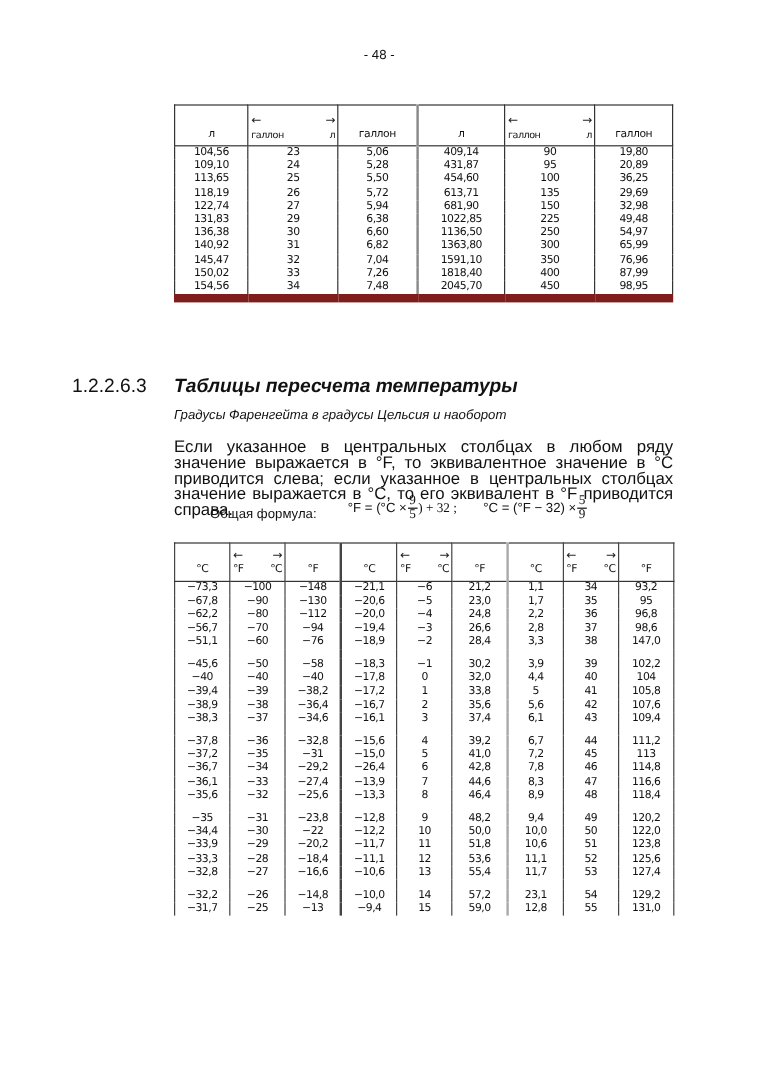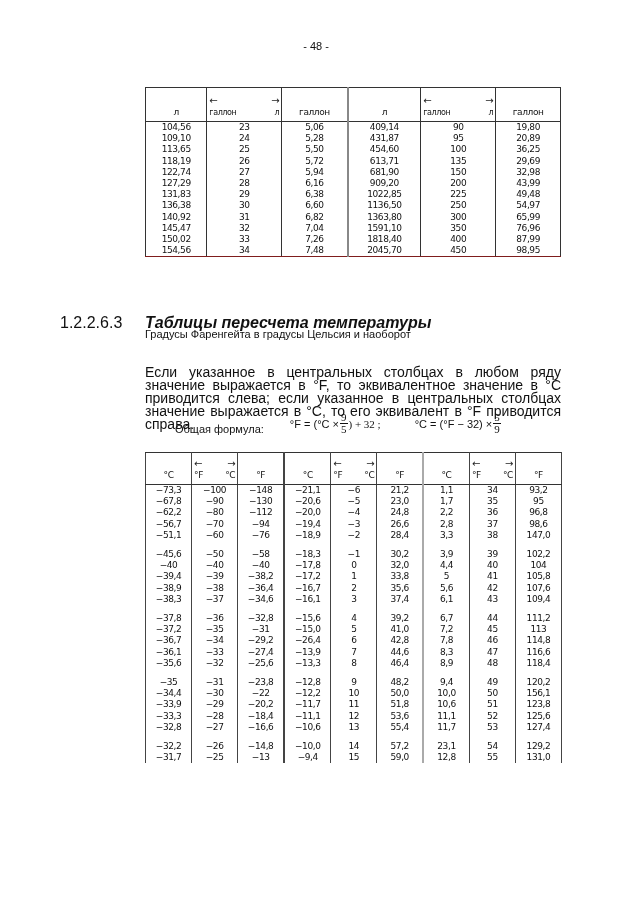--- a/index.html
+++ b/index.html
@@ -7,35 +7,35 @@
   .page-num { position: absolute; top: 40px; left: 0; width: 632px; text-align: center; font-family: "Liberation Sans", sans-serif; font-size: 11px; }
 
   table.tbl { position: absolute; border-collapse: collapse; font-family: "DejaVu Sans", sans-serif; font-size: 9px; letter-spacing: -0.4px; }
   table.tbl td { padding: 0; text-align: center; line-height: 11.2px; height: 11.2px; white-space: nowrap; }
   table.tbl thead td { vertical-align: bottom; padding-bottom: 3px; border-top: 1px solid #333; border-bottom: 1px solid #333; }
 
   
   #gal-table { left: 145px; top: 87px; width: 416px; }
   #gal-table td { border-left: 1px solid #333; border-right: 1px solid #333; }
   #gal-table td.thick-l { border-left: 2px solid #888; }
-  #gal-table tbody tr:last-child td { border-bottom: 1px solid #7f1d1d; }
+  #gal-table tbody tr:last-child td { border-bottom: 7px solid #7f1d1d; }
   #gal-table thead td { height: 30px; }
   .arrows { display: flex; justify-content: space-between; font-size: 10px; padding: 0 2px; color: #222; line-height: 12px; }
   .sub { display: flex; justify-content: space-between; padding: 0 2px; font-size: 8px; }
 
   .section-num { position: absolute; left: 60px; top: 314px; font-family: "Liberation Sans", sans-serif; font-size: 16px; }
   .section-title { position: absolute; left: 145px; top: 314px; font-family: "Liberation Sans", sans-serif; font-size: 16px; font-weight: bold; font-style: italic; }
-  .subtitle { position: absolute; left: 145px; top: 328px; font-family: "Liberation Sans", sans-serif; font-size: 11px; }
+  .subtitle { position: absolute; left: 145px; top: 340px; font-family: "Liberation Sans", sans-serif; font-size: 11px; font-style: italic; }
   .para { position: absolute; left: 145px; top: 366px; width: 416px; font-family: "Liberation Sans", sans-serif; font-size: 14px; line-height: 13px; text-align: justify; }
   .formula { position: absolute; left: 175px; top: 412px; font-family: "Liberation Sans", sans-serif; font-size: 11px; display: flex; align-items: flex-end; }
   .formula .f-label { margin-right: 26px; }
   .frac { display: inline-flex; flex-direction: column; align-items: center; font-family: "Liberation Serif", serif; font-size: 11px; line-height: 11px; vertical-align: middle; margin: 0 1px; }
   .frac .num { border-bottom: 1px solid #111; padding: 0 1px; }
   .serif { font-family: "Liberation Serif", serif; }
-  .f2 { margin-left: 34px; display: flex; align-items: center; }
+  .f2 { margin-left: 22px; display: flex; align-items: center; }
 
   
   #temp-table { left: 145px; top: 452px; width: 417px; }
   #temp-table td { border-left: 1px solid #444; border-right: 1px solid #444; width: 46px; }
   #temp-table td.thick-l { border-left: 2px solid #444; }
   #temp-table td.gray-l { border-left: 2px solid #aaa; }
   #temp-table thead td { height: 28px; }
   #temp-table tr.gap td { height: 8px; line-height: 8px; }
 </style>
 </head>
@@ -105,28 +105,20 @@
         <td>135</td>
         <td>29,69</td>
       </tr>
       <tr>
         <td>122,74</td>
         <td>27</td>
         <td>5,94</td>
         <td class="thick-l">681,90</td>
         <td>150</td>
         <td>32,98</td>
-      </tr>
-      <tr>
-        <td>127,29</td>
-        <td>28</td>
-        <td>6,16</td>
-        <td class="thick-l">909,20</td>
-        <td>200</td>
-        <td>43,99</td>
       </tr>
       <tr>
         <td>131,83</td>
         <td>29</td>
         <td>6,38</td>
         <td class="thick-l">1022,85</td>
         <td>225</td>
         <td>49,48</td>
       </tr>
       <tr>
@@ -449,21 +441,21 @@
       </tr>
       <tr>
         <td>−34,4</td>
         <td>−30</td>
         <td>−22</td>
         <td class="thick-l">−12,2</td>
         <td>10</td>
         <td>50,0</td>
         <td class="gray-l">10,0</td>
         <td>50</td>
-        <td>156,1</td>
+        <td>122,0</td>
       </tr>
       <tr>
         <td>−33,9</td>
         <td>−29</td>
         <td>−20,2</td>
         <td class="thick-l">−11,7</td>
         <td>11</td>
         <td>51,8</td>
         <td class="gray-l">10,6</td>
         <td>51</td>

